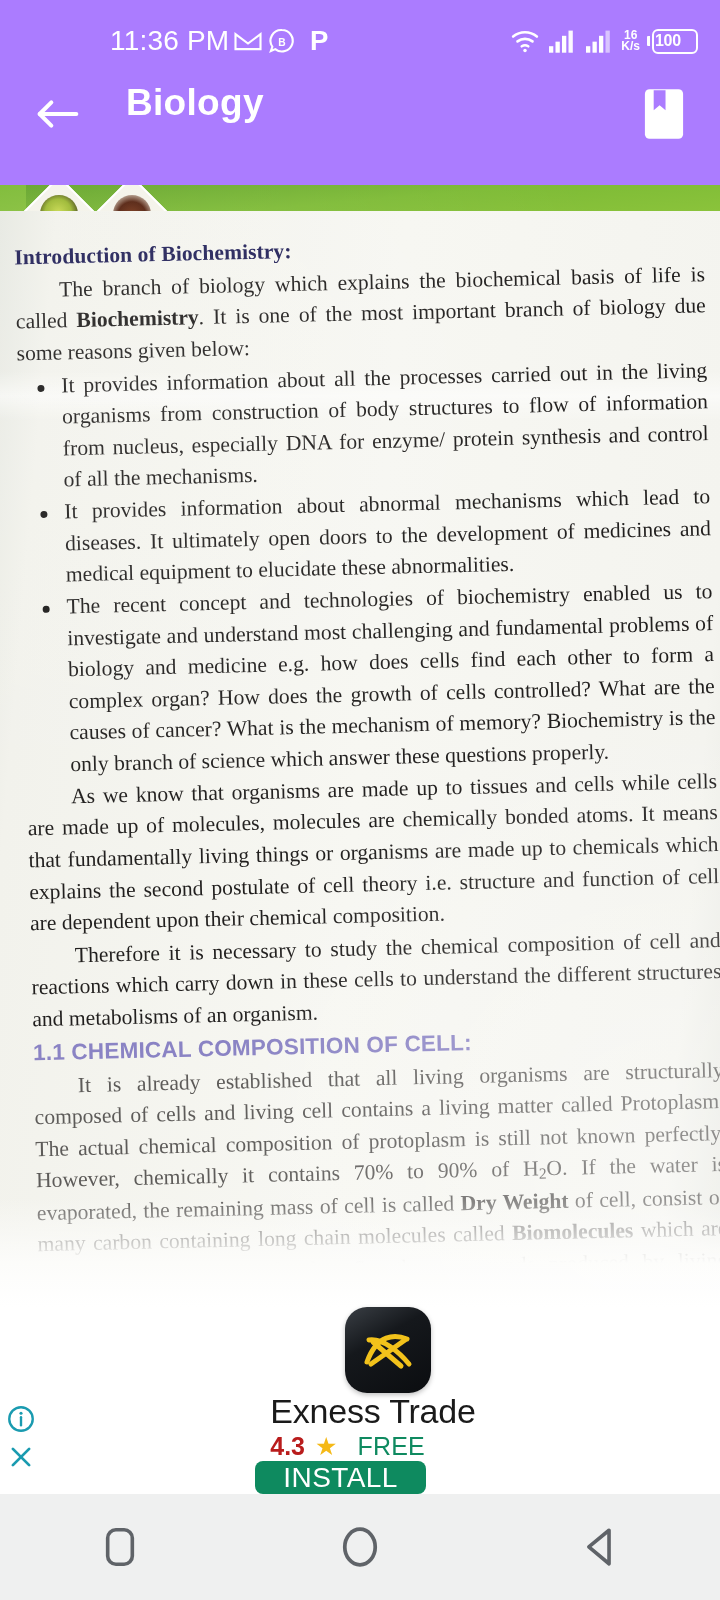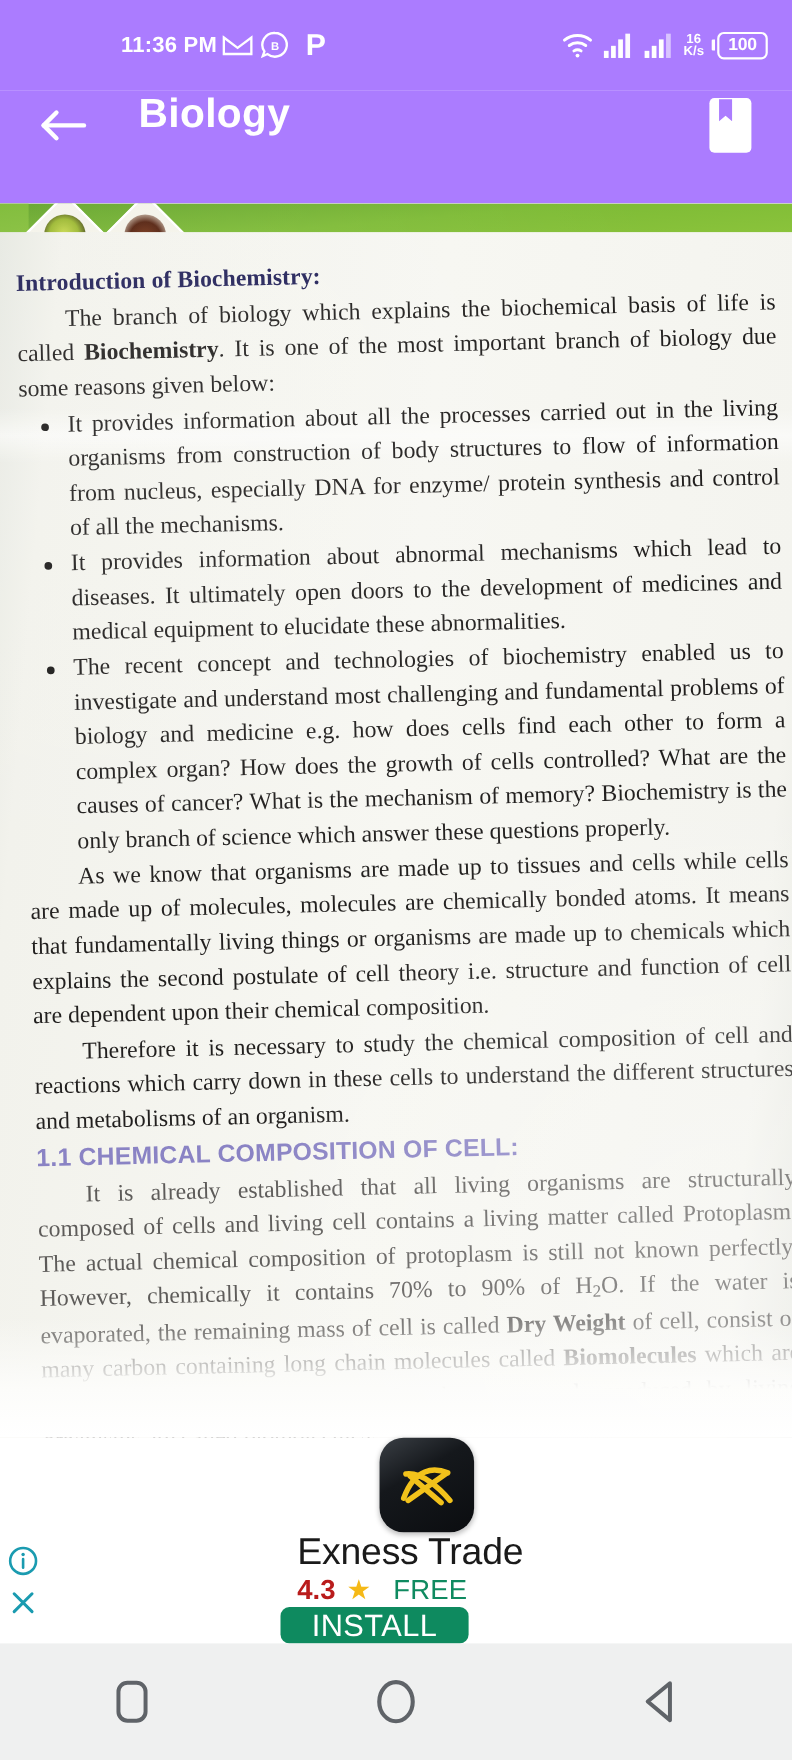--- a/index.html
+++ b/index.html
@@ -33,22 +33,22 @@
     padding: 0 22px 0 0;
     color: #ffffff;
   }
   .status-left {
     display: flex;
     align-items: center;
     gap: 4px;
     padding-left: 110px;
   }
   .status-time {
-    font-size: 20px;
-    font-weight: 700;
+    font-size: 28px;
+    font-weight: 400;
     letter-spacing: 0.2px;
     color: #ffffff;
     white-space: nowrap;
   }
   .sicon { display: inline-flex; align-items: center; justify-content: center; }
   .sicon svg { display: block; }
 
   .status-right {
     display: flex;
     align-items: center;
@@ -69,21 +69,21 @@
     align-items: center;
     gap: 2px;
   }
   .battery-body {
     border: 2.5px solid #ffffff;
     border-radius: 6px;
     height: 25px;
     min-width: 46px;
     display: flex;
     align-items: center;
-    justify-content: center;
+    justify-content: flex-start;
     padding: 0 1px;
   }
   .battery-level {
     font-size: 16px;
     font-weight: 700;
     color: #ffffff;
     letter-spacing: -0.3px;
   }
   .battery-nub {
     width: 3px; height: 10px;

